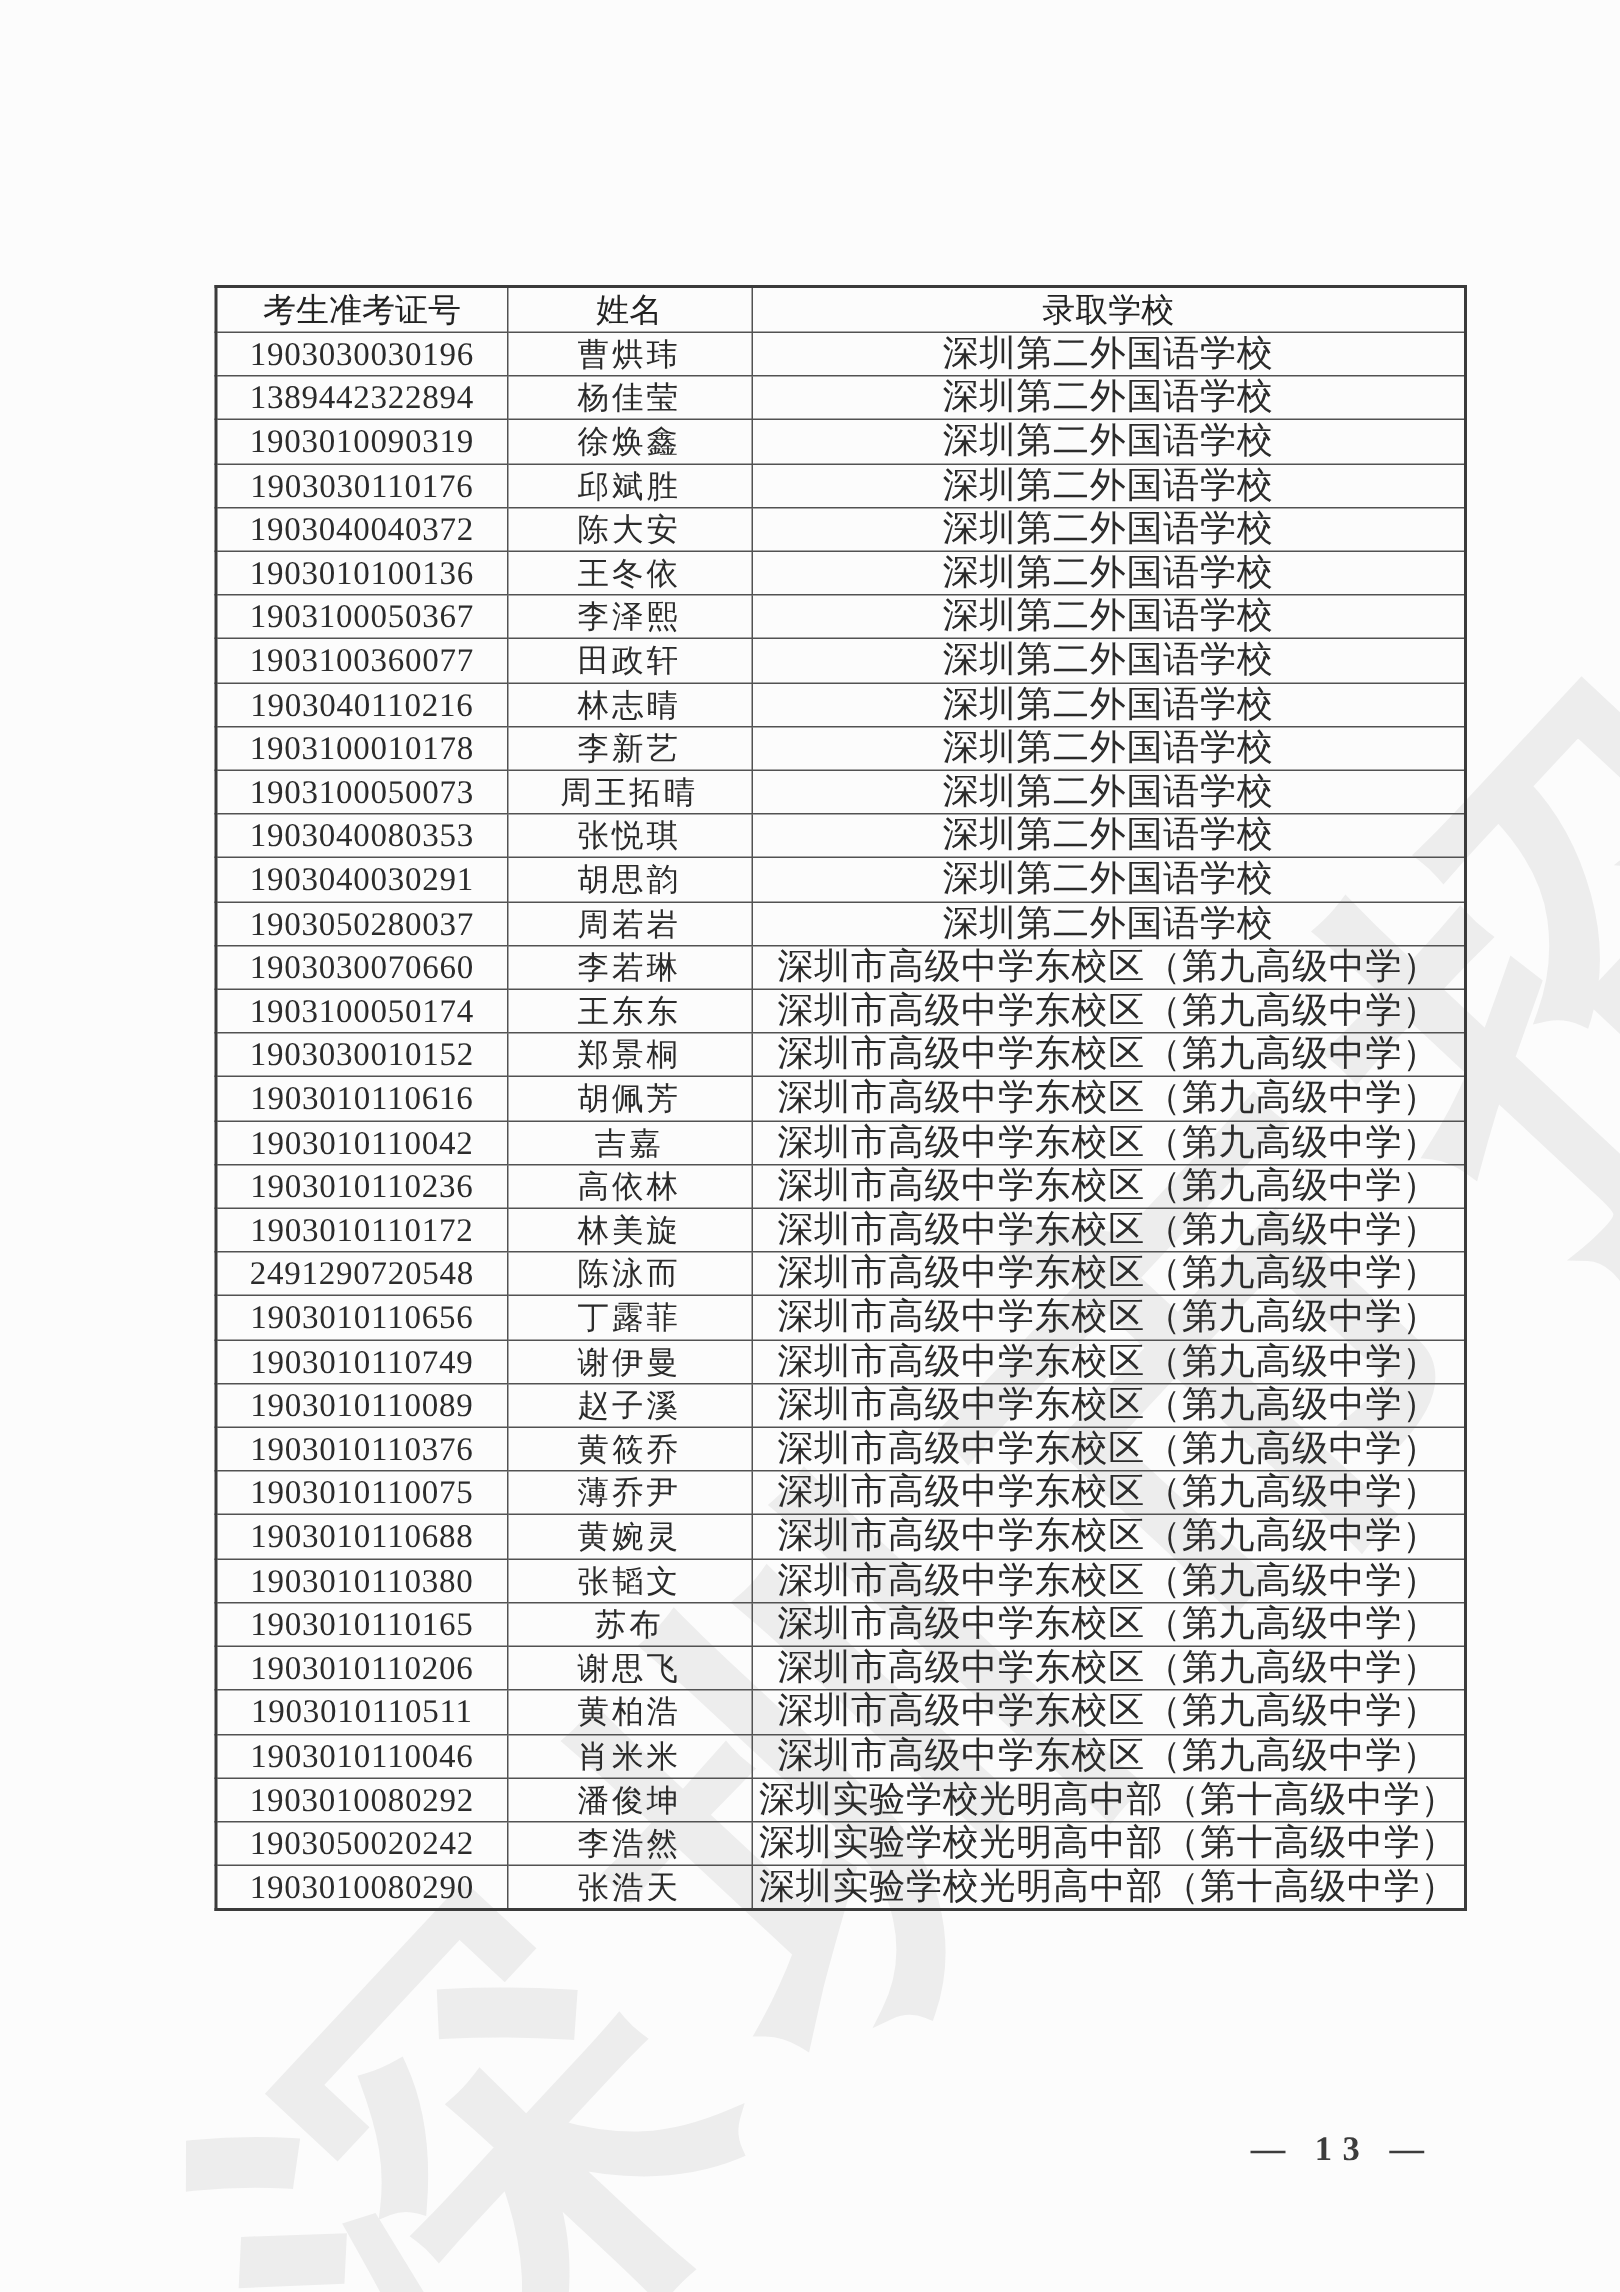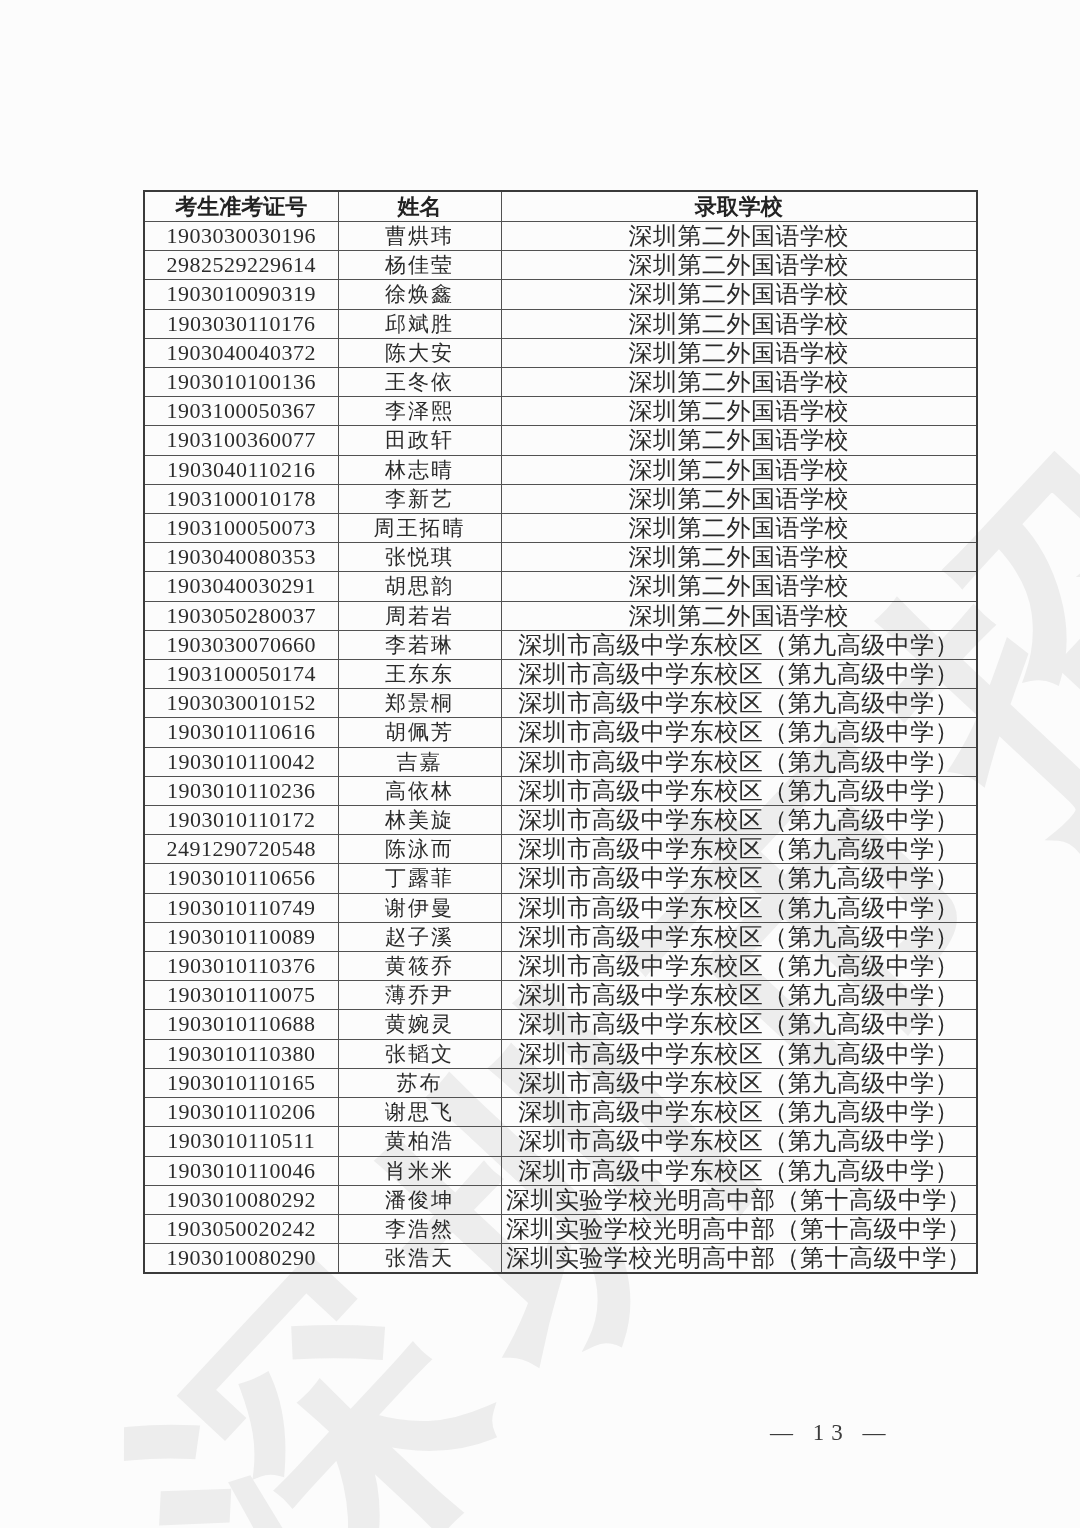--- a/index.html
+++ b/index.html
@@ -56,21 +56,21 @@
     vertical-align: middle;
     padding: 0;
     font-size: 21px;
     height: 28.2px;
     line-height: 28.2px;
     white-space: nowrap;
     overflow: hidden;
     color: #2b2b2b;
   }
   .admission-table th {
-    font-weight: 700;
+    font-weight: 400;
     font-size: 22px;
     height: 29px;
     line-height: 29px;
     color: #222;
   }
   .admission-table td.col-id {
     font-size: 22px;
     letter-spacing: 0.5px;
   }
   .admission-table td.col-name {
@@ -79,25 +79,26 @@
   }
   .admission-table td.col-school {
     font-size: 24px;
     letter-spacing: 0.5px;
   }
   .page-number {
     position: absolute;
     left: 770px;
     top: 1420px;
     width: 250px;
-    text-align: left;
+    text-align: center;
     font-size: 23px;
     letter-spacing: 7px;
     color: #3c3c3c;
     z-index: 1;
+    font-weight: bold;
   }
 </style>
 </head>
 <body>
 
 <div class="page">
 
   <div class="watermark">
     <span>深圳市招生考试办</span>
   </div>
@@ -115,21 +116,21 @@
         <th>录取学校</th>
       </tr>
     </thead>
     <tbody>
         <tr>
           <td class="col-id">1903030030196</td>
           <td class="col-name">曹烘玮</td>
           <td class="col-school">深圳第二外国语学校</td>
         </tr>
         <tr>
-          <td class="col-id">2982529229614</td>
+          <td class="col-id">1389442322894</td>
           <td class="col-name">杨佳莹</td>
           <td class="col-school">深圳第二外国语学校</td>
         </tr>
         <tr>
           <td class="col-id">1903010090319</td>
           <td class="col-name">徐焕鑫</td>
           <td class="col-school">深圳第二外国语学校</td>
         </tr>
         <tr>
           <td class="col-id">1903030110176</td>

